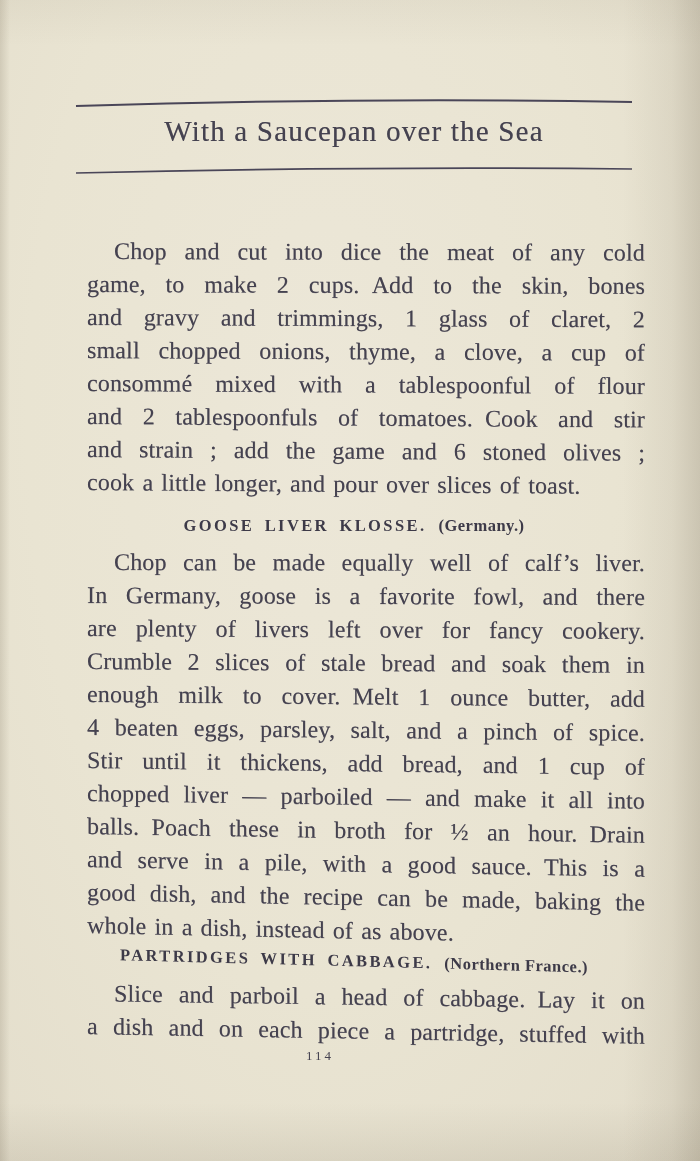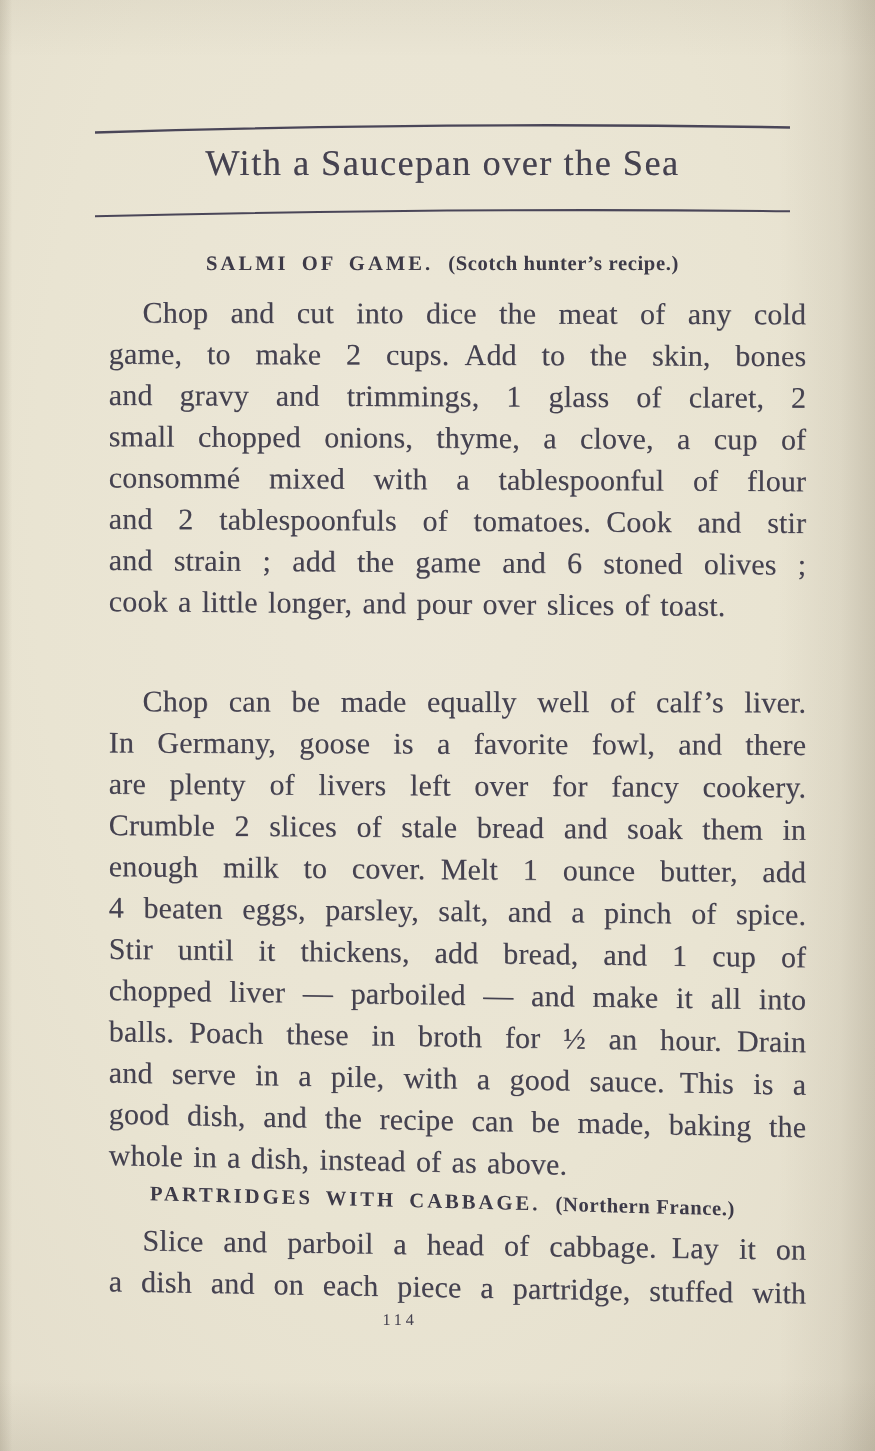--- a/index.html
+++ b/index.html
@@ -91,34 +91,34 @@
   </span>
 
   <div class="book-title">With a Saucepan over the Sea</div>
 
   <span class="rule rule-under">
     <svg width="558" height="12" viewBox="0 0 558 12" aria-hidden="true">
       <path d="M1,10 Q290,3 557,6" fill="none" stroke="#4a4658" stroke-width="1.7"></path>
     </svg>
   </span>
 
-  <div class="recipe-heading heading-salmi">
-    <span class="head-caps">SALMI OF GAME.</span><span class="head-note">(Scotch hunter’s recipe.)</span>
-  </div>
   <div class="recipe-para para-salmi">
       <div class="bookline first" style="transform: skewY(0.15deg);">Chop and cut into dice the meat of any cold</div>
       <div class="bookline" style="transform: skewY(0.19deg);">game, to make 2 cups. Add to the skin, bones</div>
       <div class="bookline" style="transform: skewY(0.23deg);">and gravy and trimmings, 1 glass of claret, 2</div>
       <div class="bookline" style="transform: skewY(0.27deg);">small chopped onions, thyme, a clove, a cup of</div>
       <div class="bookline" style="transform: skewY(0.31deg);">consommé mixed with a tablespoonful of flour</div>
       <div class="bookline" style="transform: skewY(0.35deg);">and 2 tablespoonfuls of tomatoes. Cook and stir</div>
       <div class="bookline" style="transform: skewY(0.39deg);">and strain ; add the game and 6 stoned olives ;</div>
       <div class="bookline last" style="transform: skewY(0.43deg);">cook a little longer, and pour over slices of toast.</div>
     </div>
 
+  <div class="recipe-heading heading-goose">
+    <span class="head-caps">GOOSE LIVER KLOSSE.</span><span class="head-note">(Germany.)</span>
+  </div>
   <div class="recipe-para para-goose">
       <div class="bookline first" style="transform: skewY(0.1deg);">Chop can be made equally well of calf’s liver.</div>
       <div class="bookline" style="transform: skewY(0.2deg);">In Germany, goose is a favorite fowl, and there</div>
       <div class="bookline" style="transform: skewY(0.3deg);">are plenty of livers left over for fancy cookery.</div>
       <div class="bookline" style="transform: skewY(0.4deg);">Crumble 2 slices of stale bread and soak them in</div>
       <div class="bookline" style="transform: skewY(0.5deg);">enough milk to cover. Melt 1 ounce butter, add</div>
       <div class="bookline" style="transform: skewY(0.6deg);">4 beaten eggs, parsley, salt, and a pinch of spice.</div>
       <div class="bookline" style="transform: skewY(0.7deg);">Stir until it thickens, add bread, and 1 cup of</div>
       <div class="bookline" style="transform: skewY(0.8deg);">chopped liver — parboiled — and make it all into</div>
       <div class="bookline" style="transform: skewY(0.9deg);">balls. Poach these in broth for ½ an hour. Drain</div>

